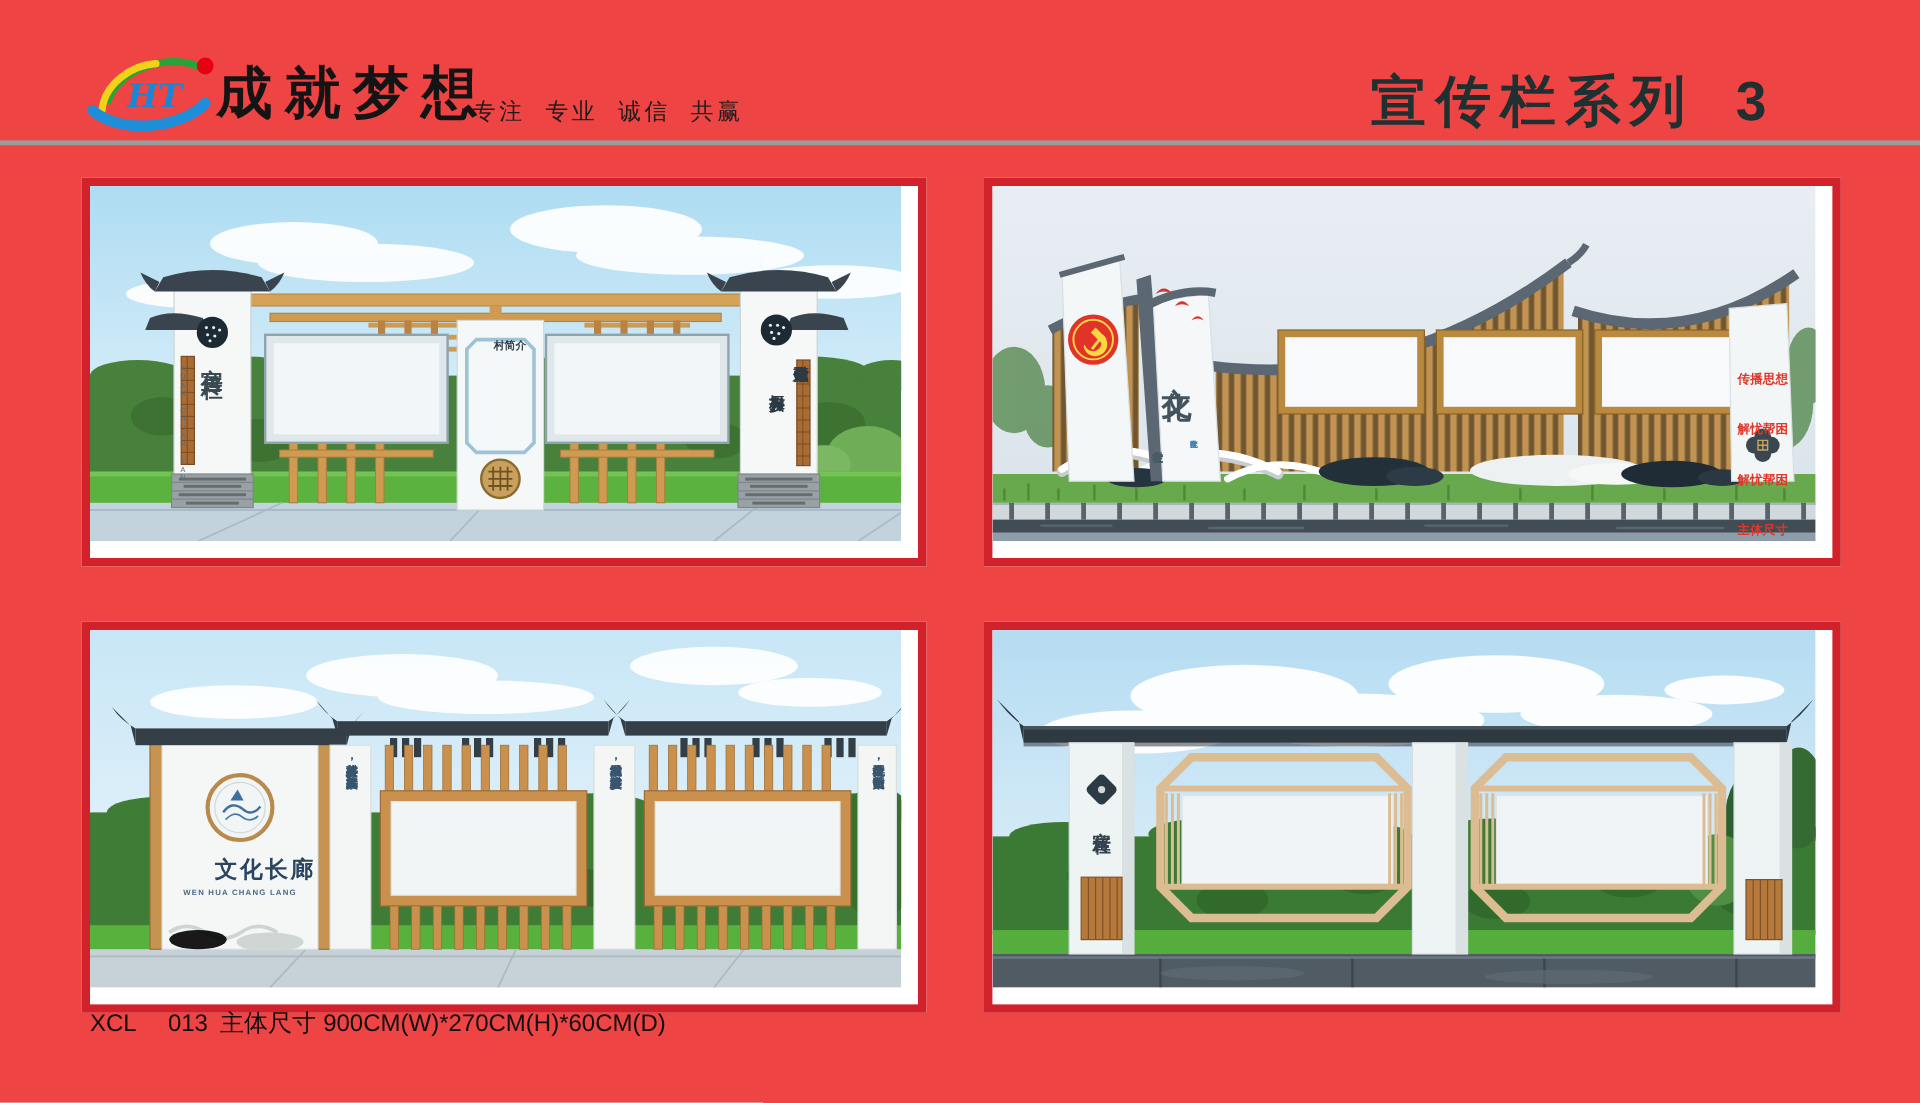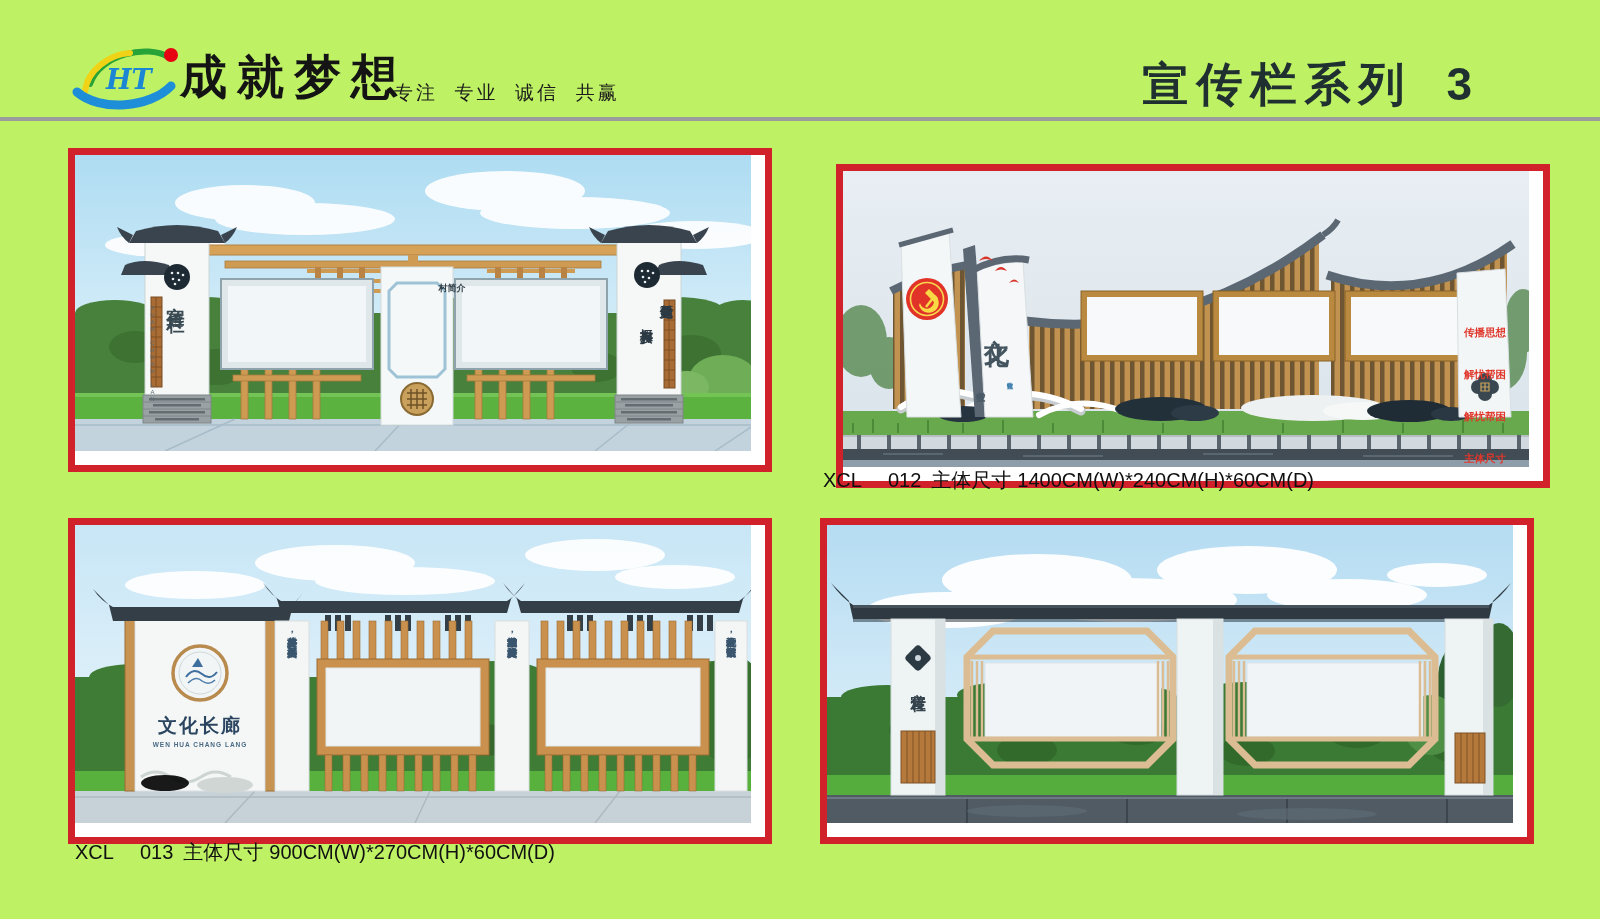--- a/index.html
+++ b/index.html
@@ -1,16 +1,16 @@
 <!DOCTYPE html>
 <html><head>
 <meta charset="utf-8">
 <style>
   html,body{margin:0;padding:0;background:#ffffff;}
-  .page{position:relative;width:1600px;height:919px;background:#bef264;font-family:"Liberation Sans",sans-serif;overflow:hidden;}
+  .page{position:relative;width:1600px;height:919px;background:#ef4444;font-family:"Liberation Sans",sans-serif;overflow:hidden;}
   
   .logo{position:absolute;left:72px;top:42px;width:112px;height:68px;}
   .company{position:absolute;left:180px;top:46px;font-family:"DejaVu Serif",serif;font-weight:bold;font-size:47px;letter-spacing:10px;color:#141414;}
   .slogan{position:absolute;left:394px;top:80px;font-size:19px;color:#1c1c1c;letter-spacing:3px;white-space:pre;}
   .series{position:absolute;right:128px;top:54px;font-size:46px;font-weight:bold;color:#203030;letter-spacing:8px;}
   .series .num{margin-left:34px;letter-spacing:0;}
   .divider{position:absolute;left:0;top:117px;width:1600px;height:4px;background:#9c9c9c;}
   
   .card{position:absolute;border:7px solid #d1212a;background:#fff;}
   .c1{left:68px;top:148px;width:690px;height:310px;}
@@ -223,25 +223,25 @@
               <rect x="550" y="249" width="48" height="2.5"></rect>
               <rect x="546" y="256" width="56" height="2.5"></rect>
               <rect x="552" y="263" width="44" height="2.5"></rect>
             </g>
         </g>
       </svg>
       <p class="ov vtext serifT" style="left:91px;top:138px;font-size:18px;color:#3a4a53;letter-spacing:4px;">宣传栏</p>
       <p class="ov vtext" style="left:74px;top:150px;font-size:6px;color:#5a6a74;letter-spacing:1px;">XUAN CHUAN LAN</p>
       <p class="ov vtext serifT" style="left:584px;top:140px;font-size:13px;color:#2c3a44;">党建引领</p>
       <p class="ov vtext serifT" style="left:564px;top:164px;font-size:13px;color:#2c3a44;">乡村振兴</p>
-      <p class="ov" style="left:306px;top:129px;width:88px;text-align:center;font-size:9px;font-weight:bold;color:#2f3d46;padding-left:27px;">村简介</p>
+      <p class="ov" style="left:306px;top:129px;width:88px;text-align:center;font-size:9px;font-weight:bold;color:#2f3d46;">村简介</p>
     </div>
   </figure>
 
-  <figure class="card c2" style="margin:16px;">
+  <figure class="card c2" style="margin:0;">
     <div class="inner">
       <svg class="scene" width="686" height="296" viewBox="0 0 686 296">
         <defs>
           <linearGradient id="sky2" x1="0" y1="0" x2="0" y2="1">
             <stop offset="0" stop-color="#e8eef3"></stop>
               <stop offset="1" stop-color="#d9e3ea"></stop>
           </linearGradient>
           <pattern id="sl2" width="10" height="12" patternUnits="userSpaceOnUse">
             <rect width="10" height="12" fill="#6e5632"></rect>
               <rect x="1.5" width="5.5" height="12" fill="#c29250"></rect>
@@ -364,23 +364,20 @@
       <p class="ov vtext" style="left:132px;top:214px;font-size:9px;color:#4a5a66;font-weight:bold;">宣传栏</p>
       <p class="ov vtext" style="left:164px;top:206px;font-size:6.5px;color:#3f7fae;">社区文化宣传</p>
       <div class="ov" style="left:621px;top:126px;width:46px;font-size:10.5px;font-weight:bold;color:#e0372b;line-height:14px;">
         <div>传播思想</div>
         <div>解忧帮困</div>
         <div>解忧帮困</div>
         <div>主体尺寸</div>
       </div>
     </div>
   </figure>
-  <figcaption class="caption cap2">
-    <span class="code">XCL</span><span class="model">012</span><span class="label">主体尺寸</span><span class="size">1400CM(W)*240CM(H)*60CM(D)</span>
-  </figcaption>
 
   <figure class="card c3" style="margin:0;">
     <div class="inner">
       <svg class="scene" width="676" height="298" viewBox="0 0 676 298">
         <defs>
           <linearGradient id="sky3" x1="0" y1="0" x2="0" y2="1">
             <stop offset="0" stop-color="#c8e6f6"></stop>
               <stop offset="1" stop-color="#eef7fc"></stop>
           </linearGradient>
         </defs>
@@ -511,21 +508,21 @@
             <rect x="578" y="230" width="7" height="36"></rect>
             <rect x="596" y="230" width="7" height="36"></rect>
             <rect x="614" y="230" width="7" height="36"></rect>
         </g>
         <g fill="#f3f6f5" stroke="#d9dfde">
           <rect x="200" y="96" width="34" height="170"></rect>
           <rect x="420" y="96" width="34" height="170"></rect>
           <rect x="640" y="96" width="32" height="170"></rect>
         </g>
       </svg>
-      <p class="ov serifT" style="left:62px;top:190px;width:126px;text-align:center;font-size:19px;color:#2b4560;letter-spacing:2px;">文化长廊</p>
+      <p class="ov serifT" style="left:62px;top:190px;width:126px;text-align:right;font-size:19px;color:#2b4560;letter-spacing:2px;">文化长廊</p>
       <p class="ov" style="left:62px;top:216px;width:126px;text-align:center;font-size:6.5px;font-weight:bold;color:#4a6a85;letter-spacing:1px;">WEN HUA CHANG LANG</p>
       <p class="ov vtext" style="left:211px;top:104px;font-size:10px;color:#3a556e;font-weight:bold;">共建美好乡村，共享美好生活</p>
       <p class="ov vtext" style="left:431px;top:104px;font-size:10px;color:#3a556e;font-weight:bold;">推动城市发展，建设美好乡村</p>
       <p class="ov vtext" style="left:650px;top:104px;font-size:10px;color:#3a556e;font-weight:bold;">配合垃圾分类，争做文明市民</p>
     </div>
   </figure>
   <figcaption class="caption cap3">
     <span class="code">XCL</span><span class="model">013</span><span class="label">主体尺寸</span><span class="size">900CM(W)*270CM(H)*60CM(D)</span>
   </figcaption>
 

